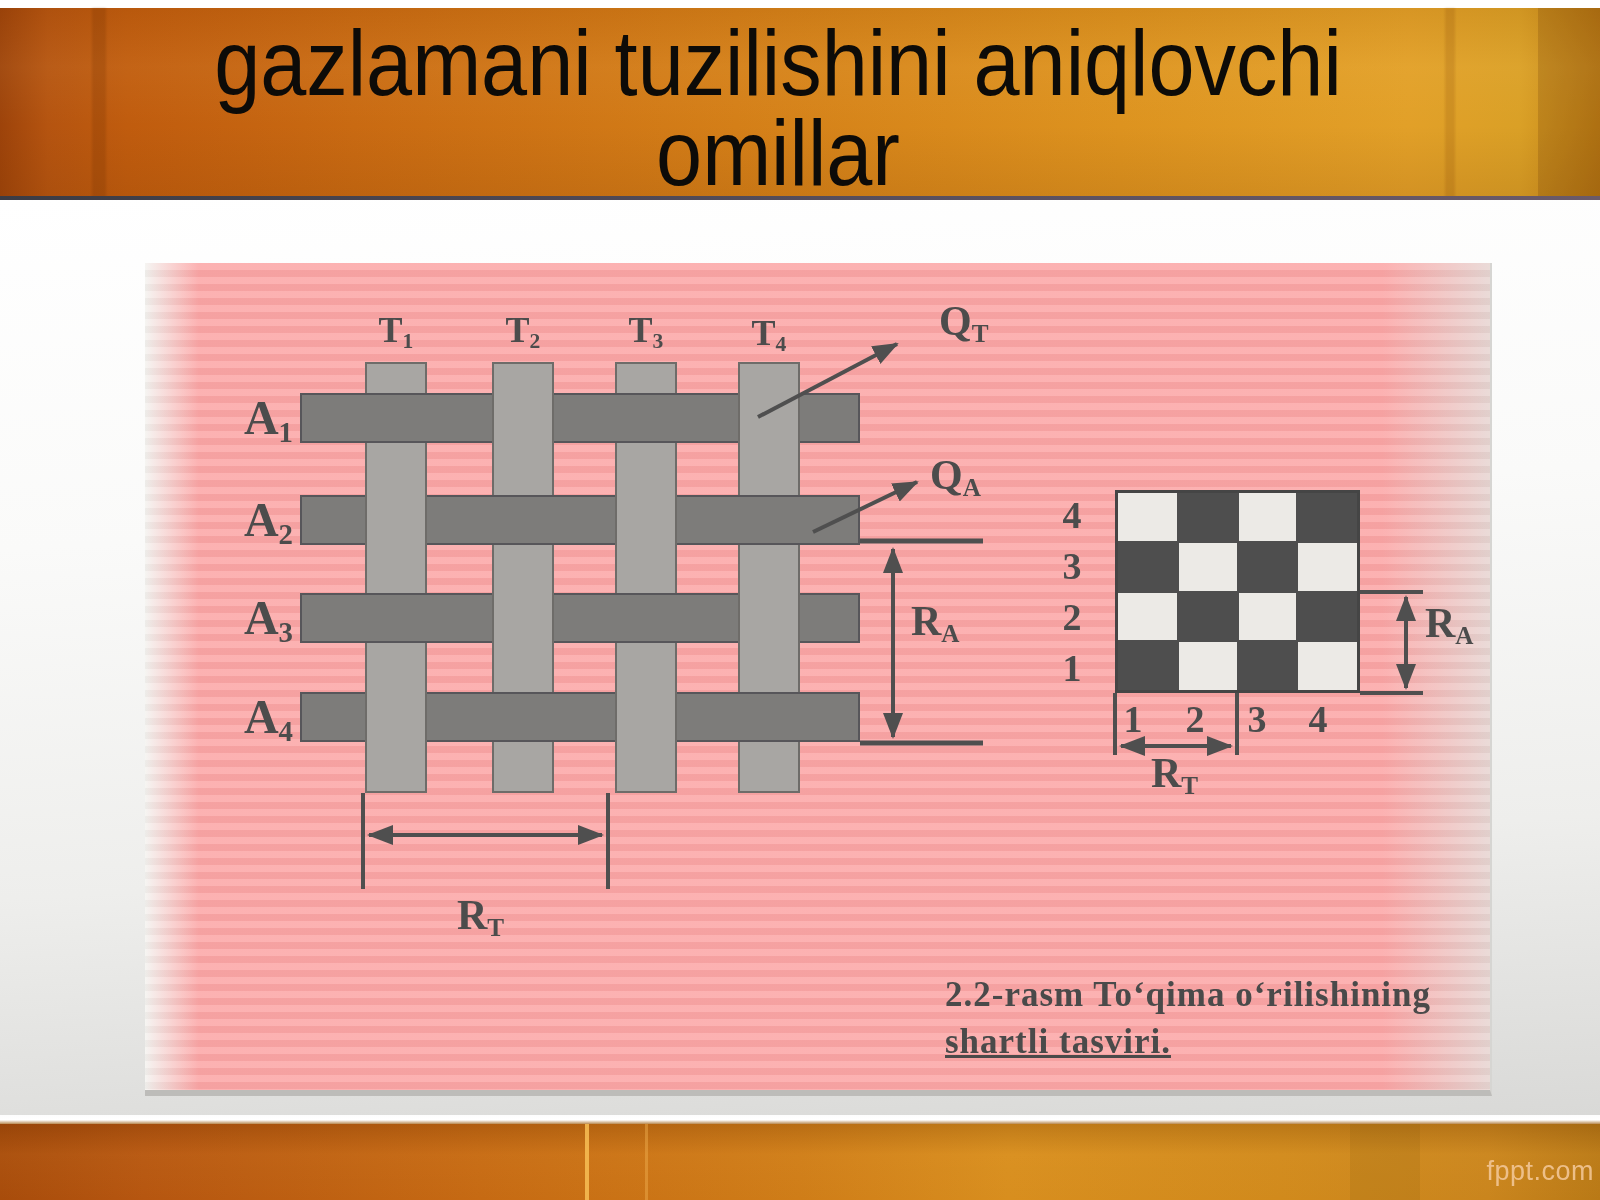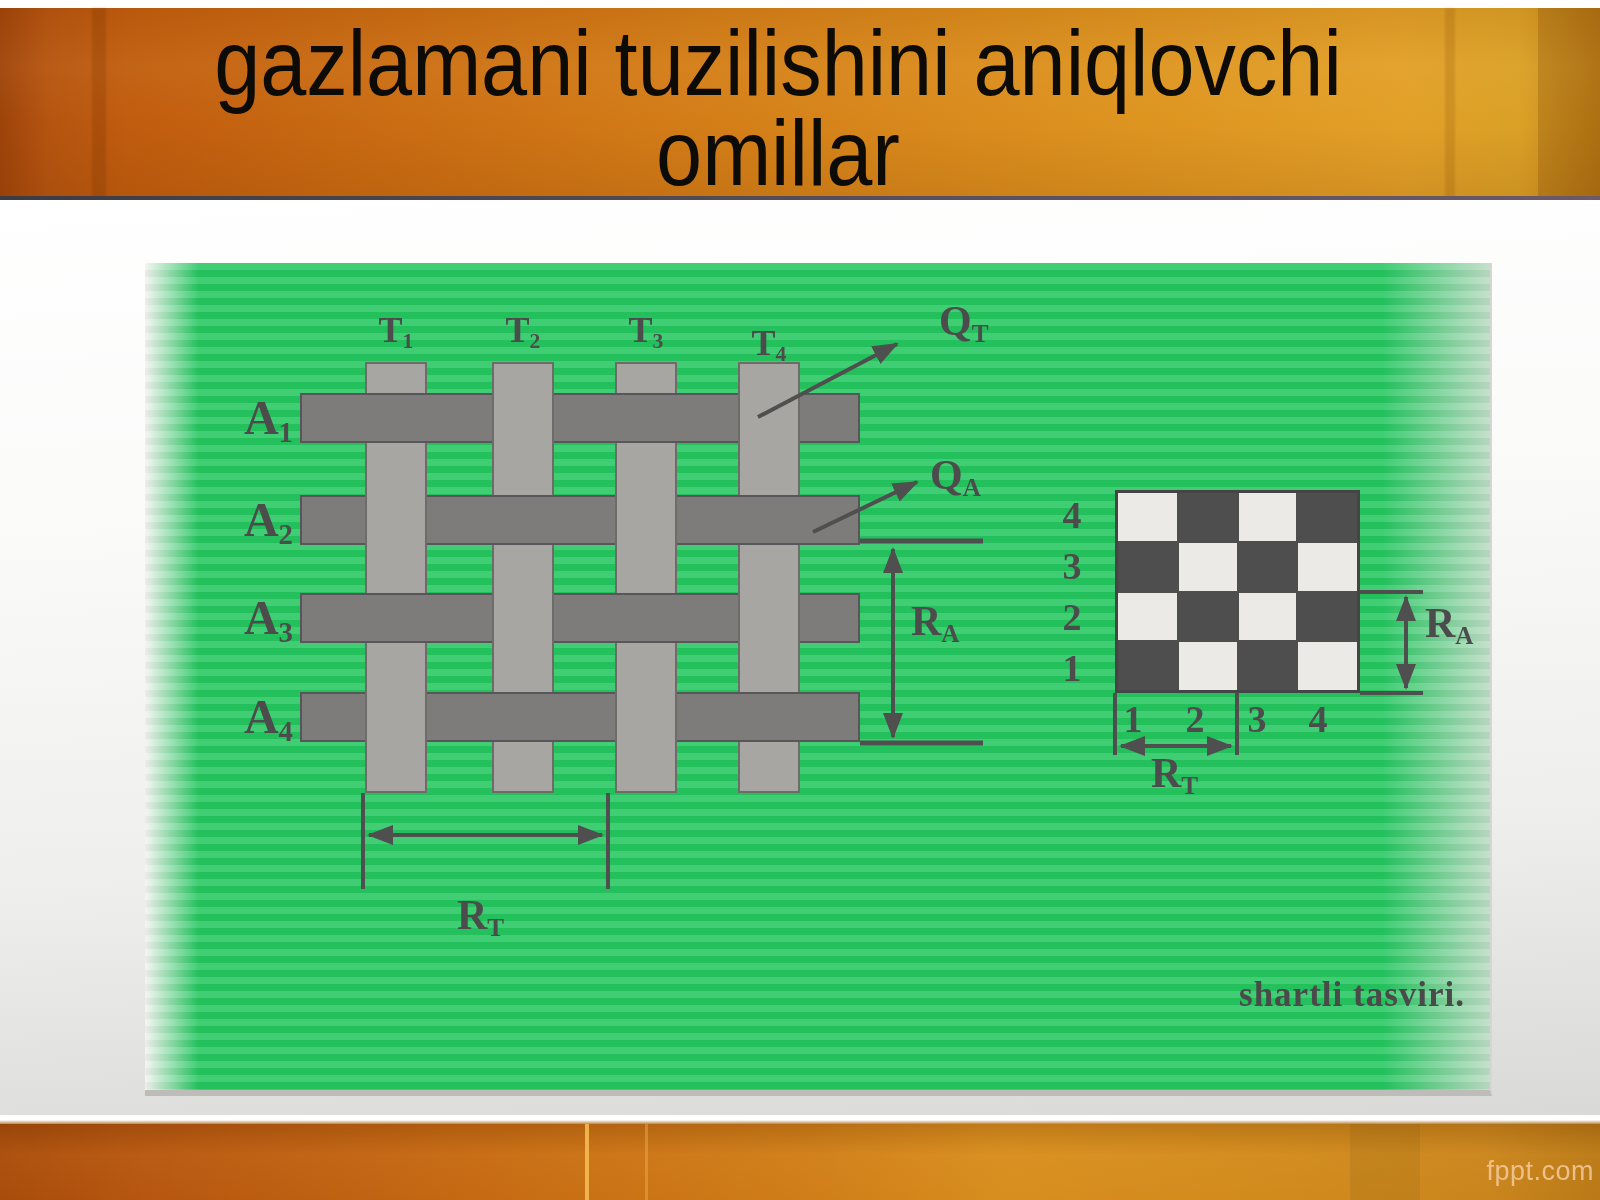--- a/index.html
+++ b/index.html
@@ -36,21 +36,21 @@
   .bottom-band .bshade{position:absolute;inset:0;
     background:linear-gradient(180deg,rgba(80,35,0,.18) 0%,rgba(255,200,110,.05) 40%,rgba(0,0,0,0) 100%);}
   .vline1{position:absolute;left:585px;top:0;width:4px;height:76px;background:rgba(248,190,85,.85);}
   .vline2{position:absolute;left:645px;top:0;width:3px;height:76px;background:rgba(240,175,80,.45);}
   .vline3{position:absolute;left:1350px;top:0;width:70px;height:76px;background:rgba(85,65,10,.10);}
   .watermark{position:absolute;right:6px;top:32px;color:#f2c695;font-size:27px;
     letter-spacing:.5px;font-family:"Liberation Sans",sans-serif;opacity:.9;}
 
   
   .figure{position:absolute;left:145px;top:263px;width:1345px;height:827px;
-    background:#22c55e;border-bottom:6px solid #bdbcb9;border-right:2px solid #d6d5d2;}
+    background:#fca5a5;border-bottom:6px solid #bdbcb9;border-right:2px solid #d6d5d2;}
   .figure .paper-tex{position:absolute;inset:0;
     background:repeating-linear-gradient(180deg,rgba(255,255,255,.14) 0 7px,rgba(60,60,55,.035) 7px 14px),
                linear-gradient(90deg,#f4f3f0 0%,rgba(244,243,240,0) 4%,rgba(244,243,240,0) 92%,rgba(226,225,221,.8) 100%);}
 
   .strip,.bar,.strip-over,.gcell,.gline{position:absolute;box-sizing:border-box;}
   .strip{background:var(--warp-fill,#a8a6a3);border:2px solid var(--warp-edge,#6e6c69);}
   .bar{background:var(--weft-fill,#7d7c7a);border:2px solid var(--weft-edge,#57565a);}
   .strip-over{background:var(--warp-fill,#a8a6a3);
     border-left:2px solid var(--warp-edge,#6e6c69);border-right:2px solid var(--warp-edge,#6e6c69);}
 
@@ -66,21 +66,21 @@
   .lbl sub{font-size:.6em;vertical-align:-.28em;letter-spacing:0;}
   .lbl.t{font-size:36px;width:66px;height:48px;line-height:48px;}
   .lbl.a{font-size:48px;width:88px;height:46px;line-height:46px;text-align:right;}
   .lbl.q{font-size:42px;}
   .lbl.r{font-size:42px;}
   .lbl.num{font-size:38px;width:44px;height:48px;line-height:48px;}
   .lbl.cnum{font-size:38px;width:50px;height:42px;line-height:42px;}
 
   .caption{position:absolute;z-index:11;color:#4a4a4a;font-family:"Liberation Serif",serif;
     font-weight:bold;font-size:35px;letter-spacing:1px;}
-  .caption .line2{text-align:right;margin-top:0;}
+  .caption .line2{text-align:left;margin-top:7px;text-decoration:underline;}
 </style>
 </head>
 <body>
 
 <div class="title-band">
   <div class="shade"></div>
   <div class="streak s1"></div>
   <div class="streak s2"></div>
   <div class="streak s3"></div>
   <div class="title-text">
@@ -166,21 +166,21 @@
       <line x1="970" y1="430" x2="970" y2="492"></line>
       <line x1="1092" y1="430" x2="1092" y2="492"></line>
       <line x1="1031" y1="483" x2="976" y2="483" marker-end="url(#ah)"></line>
       <line x1="1031" y1="483" x2="1086" y2="483" marker-end="url(#ah)"></line>
     </g>
   </svg>
 
   <div class="lbl t" style="left:218px;top:43px"><span>T</span><sub>1</sub></div>
   <div class="lbl t" style="left:345px;top:43px"><span>T</span><sub>2</sub></div>
   <div class="lbl t" style="left:468px;top:43px"><span>T</span><sub>3</sub></div>
-  <div class="lbl t" style="left:591px;top:56px"><span>T</span><sub>4</sub></div>
+  <div class="lbl t" style="left:591px;top:46px"><span>T</span><sub>4</sub></div>
 
   <div class="lbl a" style="left:60px;top:132px"><span>A</span><sub>1</sub></div>
   <div class="lbl a" style="left:60px;top:234px"><span>A</span><sub>2</sub></div>
   <div class="lbl a" style="left:60px;top:332px"><span>A</span><sub>3</sub></div>
   <div class="lbl a" style="left:60px;top:431px"><span>A</span><sub>4</sub></div>
 
   <div class="lbl q" style="left:794px;top:34px"><span>Q</span><sub>T</sub></div>
   <div class="lbl q" style="left:785px;top:188px"><span>Q</span><sub>A</sub></div>
   <div class="lbl r" style="left:766px;top:334px"><span>R</span><sub>A</sub></div>
   <div class="lbl r" style="left:312px;top:628px"><span>R</span><sub>T</sub></div>
@@ -192,20 +192,21 @@
 
   <div class="lbl cnum" style="left:963px;top:435px">1</div>
   <div class="lbl cnum" style="left:1025px;top:435px">2</div>
   <div class="lbl cnum" style="left:1087px;top:435px">3</div>
   <div class="lbl cnum" style="left:1148px;top:435px">4</div>
 
   <div class="lbl r" style="left:1280px;top:336px"><span>R</span><sub>A</sub></div>
   <div class="lbl r" style="left:1006px;top:486px"><span>R</span><sub>T</sub></div>
 
   <div class="caption" style="left:800px;top:712px;width:520px">
+    <div>2.2-rasm  To‘qima o‘rilishining</div>
     <div class="line2">shartli tasviri.</div>
   </div>
 </div>
 
 <div class="bottom-band">
   <div class="bshade"></div>
   <div class="vline1"></div>
   <div class="vline2"></div>
   <div class="vline3"></div>
   <div class="watermark">fppt.com</div>

